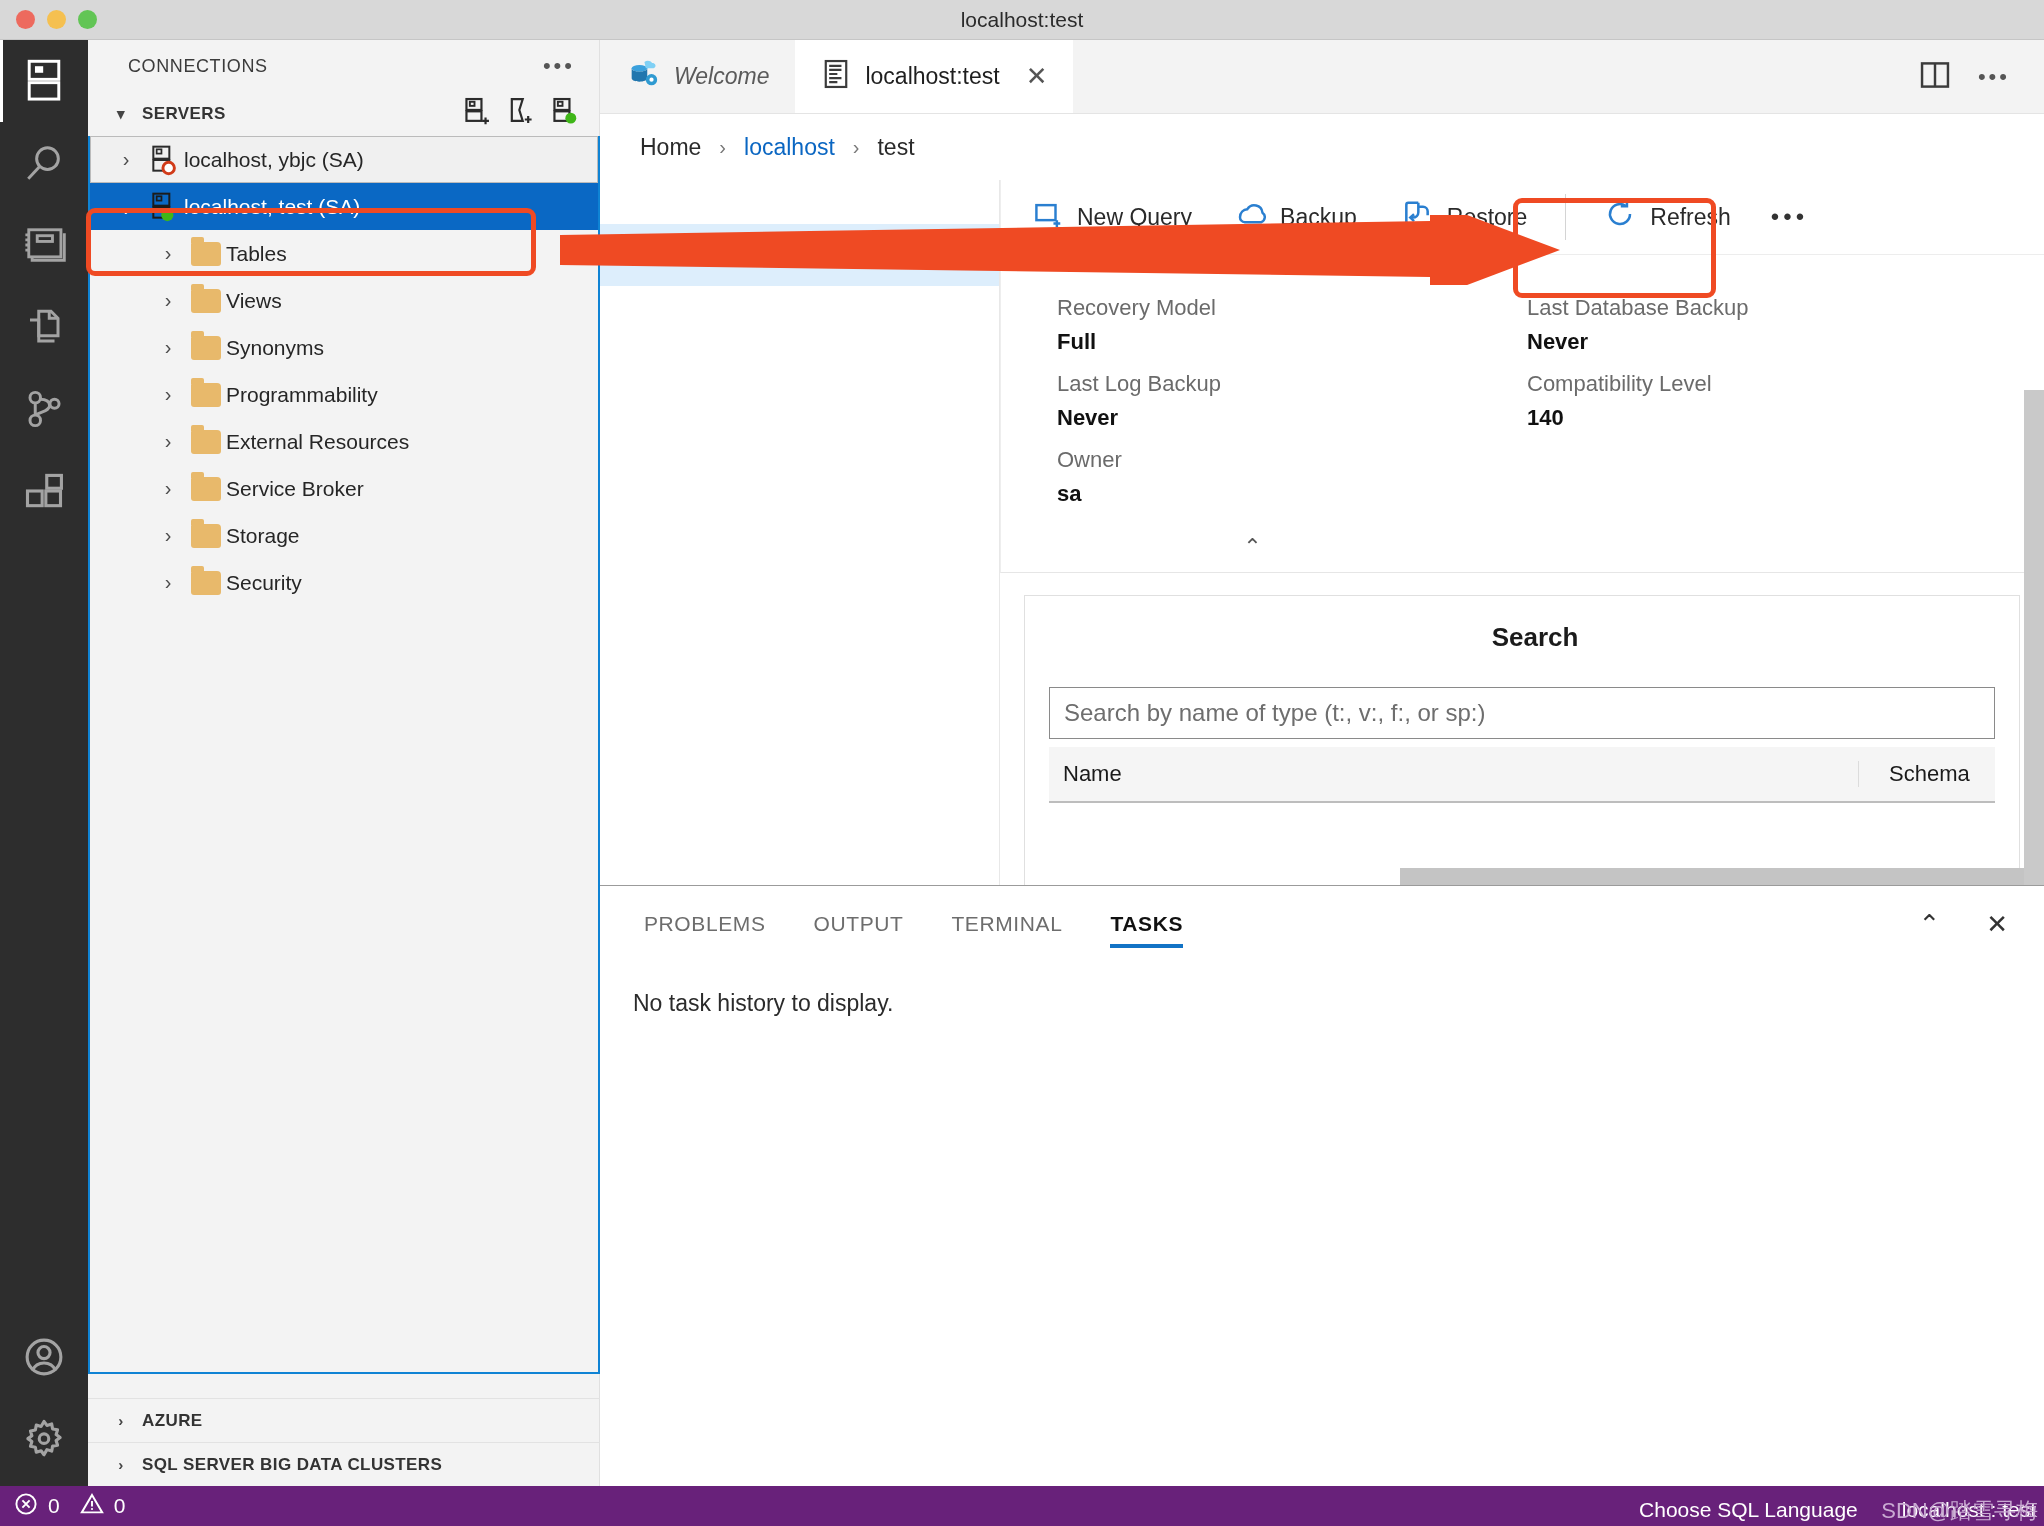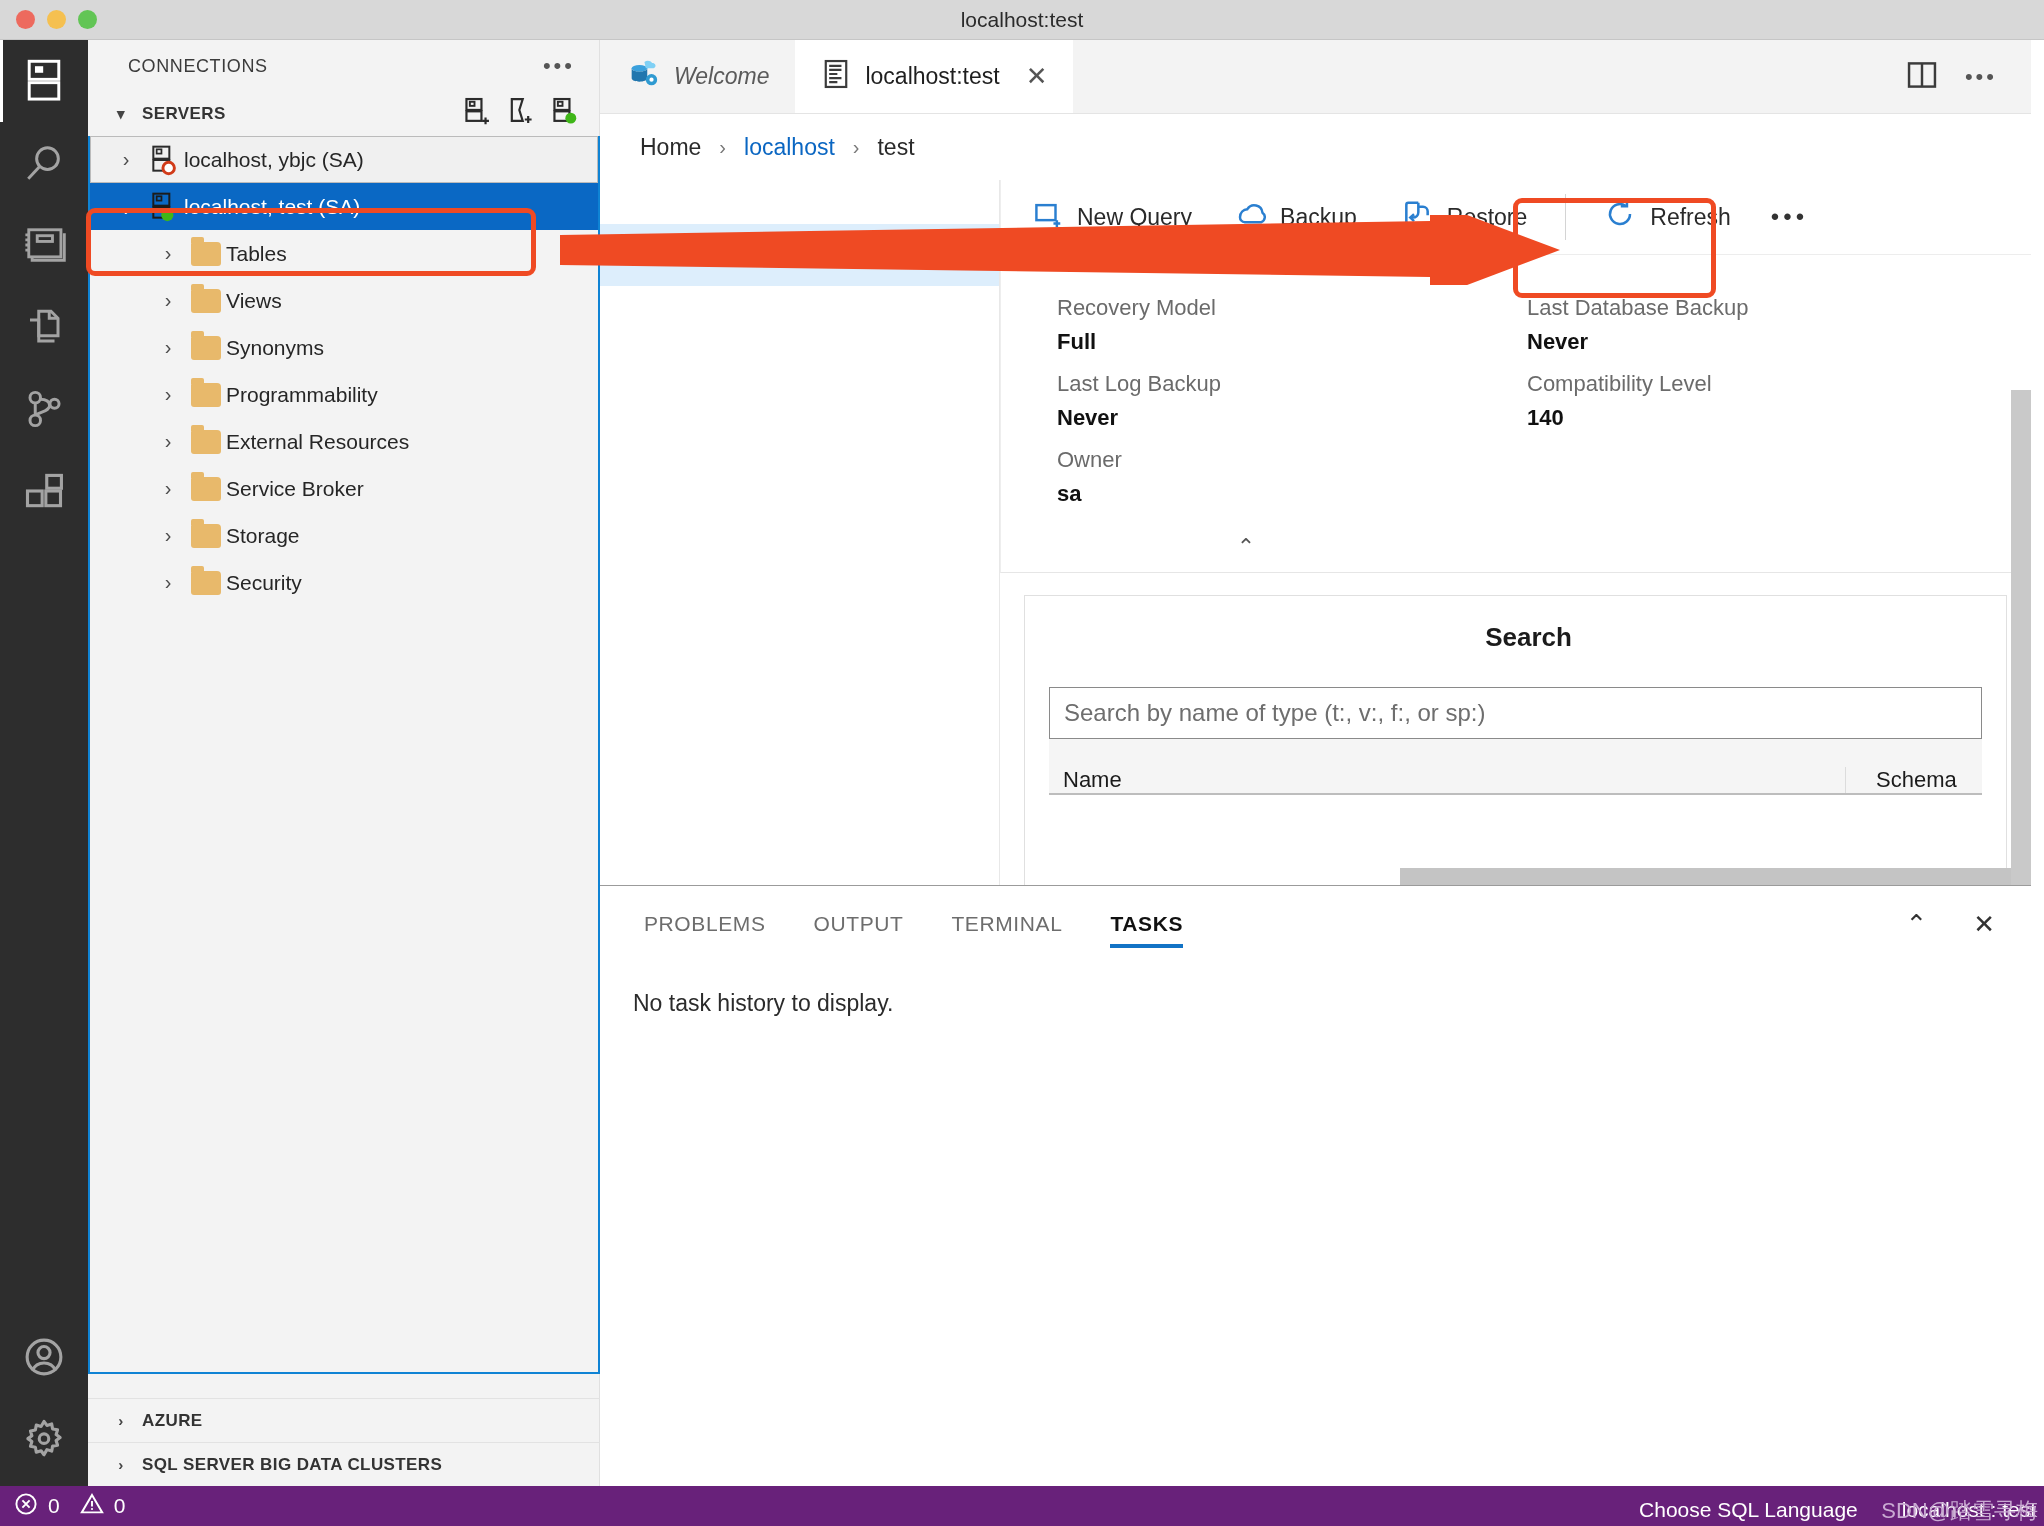--- a/index.html
+++ b/index.html
@@ -77,21 +77,21 @@
   .tree-row.child{ padding-left:60px; }
   .folder{ width:30px; height:24px; background:#e8b96b; border-radius:2px 4px 3px 3px; position:relative; }
   .folder::before{ content:""; position:absolute; left:0; top:-5px; width:13px; height:6px;
     background:#e8b96b; border-radius:2px 2px 0 0; }
 
   .sb-bottom{ position:absolute; left:0; bottom:0; width:512px; }
   .sb-bottom .sb-section-head{ border-top:1px solid #e2e2e2; }
 
   
   .editor{
-    position:absolute; left:600px; top:40px; right:13px; height:1116px; background:#fff;
+    position:absolute; left:600px; top:40px; right:0; height:1116px; background:#fff;
   }
   .tabbar{
     height:74px; background:#f3f3f3; display:flex; align-items:stretch;
     border-bottom:1px solid #e4e4e4; position:relative;
   }
   .tab{
     display:flex; align-items:center; gap:14px; padding:0 26px;
     font-size:23px; color:#5a5a5a; background:#f3f3f3;
   }
   .tab.inactive{ font-style:italic; }
@@ -135,21 +135,21 @@
   .searchcard{
     margin:22px 24px 0 24px; border:1px solid #e0e0e0; background:#fff;
     height:380px; position:relative;
   }
   .searchcard h3{ font-size:26px; font-weight:bold; color:#1b1b1b; padding:26px 0 0 26px;text-align:center;}
   .search-input{
     margin:34px 24px 0 24px; height:52px; border:1px solid #8a8a8a;
     display:flex; align-items:center; padding:8px 14px; font-size:24px; color:#6e6e6e;
   }
   .grid-head{
-    margin:0 24px; display:flex; height:56px; align-items:flex-end;
+    margin:8px 24px; display:flex; height:56px; align-items:center;
     background:#f5f5f5; border-bottom:2px solid #bdbdbd;gap:16px;
   }
   .gh-name{ flex:1; padding-left:14px; font-size:22px; color:#1b1b1b; border-right:1px solid #dcdcdc;}
   .gh-schema{ width:120px; padding-left:14px; font-size:22px; color:#1b1b1b;}
 
   .hscroll{
     position:absolute; left:400px; bottom:0; width:640px; height:17px; background:#c4c4c4;
   }
   .vscroll{
     position:absolute; right:0; top:210px; width:20px; height:630px; background:#c9c9c9;

